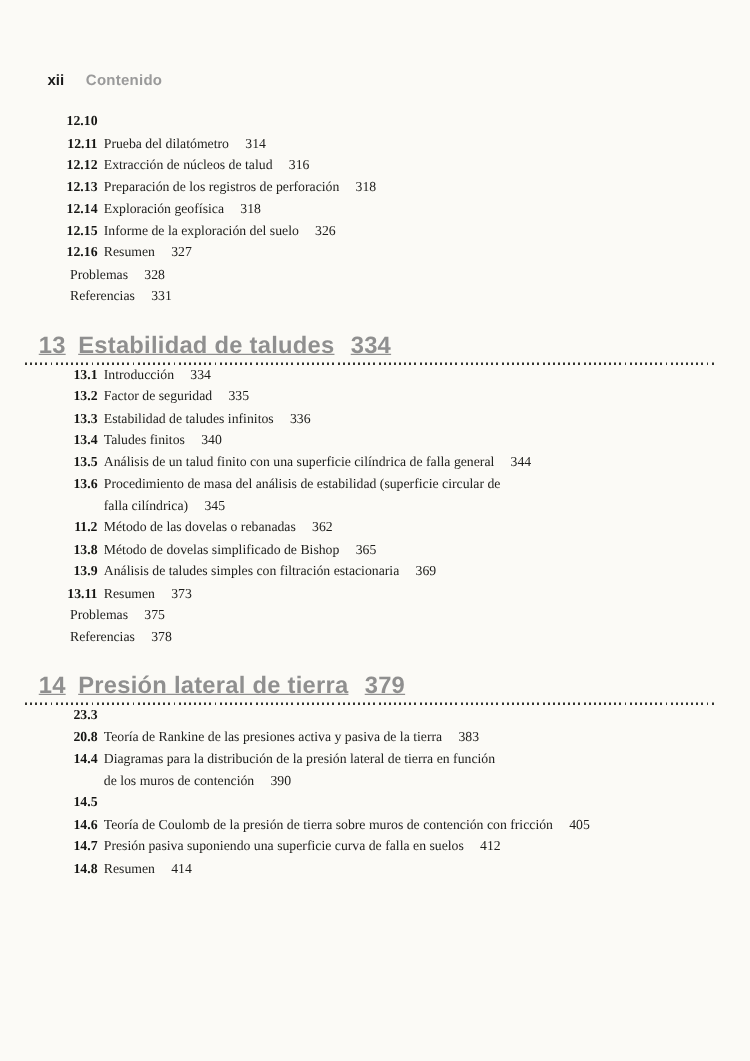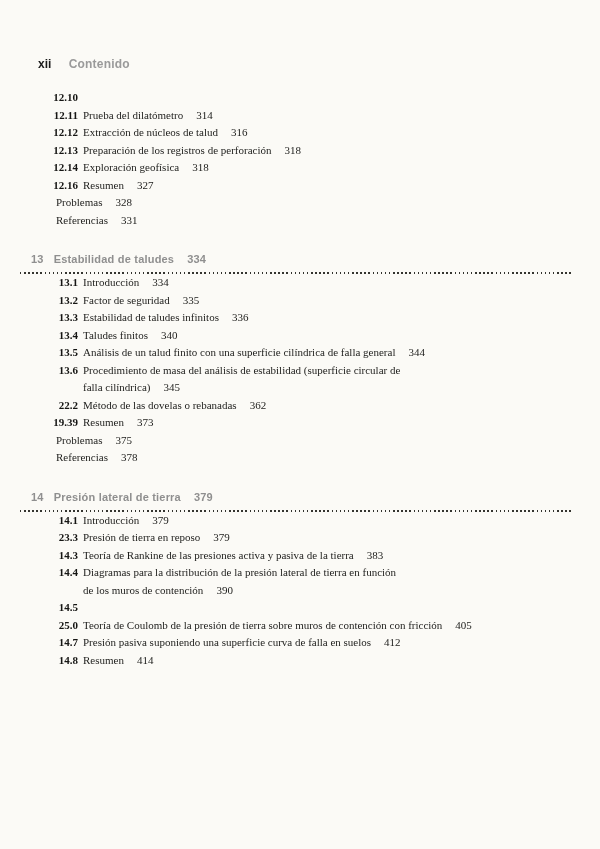--- a/index.html
+++ b/index.html
@@ -31,26 +31,27 @@
   }
   .page-folio{color:#1a1a1a;}
   .page-title{color:var(--header-title);margin-left:14px;letter-spacing:0.2px;}
 
   .toc-section{display:block;}
   .toc-section:first-of-type .entry-list{margin-top:17px;}
 
   .chapter-heading{
     font-family:"Liberation Sans",sans-serif;
     font-weight:bold;
-    font-size:11px;
+    font-size:19px;
     line-height:20px;
     color:var(--heading);
     margin:20px 0 0 1px;
     letter-spacing:0.2px;
     white-space:nowrap;
+    text-decoration:underline;
   }
   .chapter-number{margin-right:10px;}
   .chapter-page{margin-left:13px;}
 
   .dotted-rule{
     height:2px;
     width:552px;
     margin:3px 0 0 -10px;
     background-image:repeating-linear-gradient(to right,var(--dots) 0 1.5px,transparent 1.5px 4.1px);
   }
@@ -98,20 +99,24 @@
           </div>
           <div class="toc-row">
             <span class="toc-entry-number">12.13</span>
             <div class="toc-entry-label"><span class="toc-entry-text">Preparación de los registros de perforación</span><span class="toc-entry-page">318</span></div>
           </div>
           <div class="toc-row">
             <span class="toc-entry-number">12.14</span>
             <div class="toc-entry-label"><span class="toc-entry-text">Exploración geofísica</span><span class="toc-entry-page">318</span></div>
           </div>
           <div class="toc-row">
+            <span class="toc-entry-number">12.15</span>
+            <div class="toc-entry-label"><span class="toc-entry-text">Informe de la exploración del suelo</span><span class="toc-entry-page">326</span></div>
+          </div>
+          <div class="toc-row">
             <span class="toc-entry-number">12.16</span>
             <div class="toc-entry-label"><span class="toc-entry-text">Resumen</span><span class="toc-entry-page">327</span></div>
           </div>
           <span class="toc-row no-num">
             <div class="toc-entry-label"><span class="toc-entry-text">Problemas</span><span class="toc-entry-page">328</span></div>
           </span>
           <span class="toc-row no-num">
             <div class="toc-entry-label"><span class="toc-entry-text">Referencias</span><span class="toc-entry-page">331</span></div>
           </span>
         </div>
@@ -138,60 +143,63 @@
           </div>
           <div class="toc-row">
             <span class="toc-entry-number">13.5</span>
             <div class="toc-entry-label"><span class="toc-entry-text">Análisis de un talud finito con una superficie cilíndrica de falla general</span><span class="toc-entry-page">344</span></div>
           </div>
           <div class="toc-row">
             <span class="toc-entry-number">13.6</span>
             <div class="toc-entry-label"><span class="toc-entry-text">Procedimiento de masa del análisis de estabilidad (superficie circular de</span><div class="toc-entry-cont"><span class="toc-entry-text">falla cilíndrica)</span><span class="toc-entry-page">345</span></div></div>
           </div>
           <div class="toc-row">
-            <span class="toc-entry-number">22.2</span>
+            <span class="toc-entry-number">11.2</span>
             <div class="toc-entry-label"><span class="toc-entry-text">Método de las dovelas o rebanadas</span><span class="toc-entry-page">362</span></div>
           </div>
           <div class="toc-row">
-            <span class="toc-entry-number">19.39</span>
+            <span class="toc-entry-number">13.8</span>
+            <div class="toc-entry-label"><span class="toc-entry-text">Método de dovelas simplificado de Bishop</span><span class="toc-entry-page">365</span></div>
+          </div>
+          <div class="toc-row">
+            <span class="toc-entry-number">13.9</span>
+            <div class="toc-entry-label"><span class="toc-entry-text">Análisis de taludes simples con filtración estacionaria</span><span class="toc-entry-page">369</span></div>
+          </div>
+          <div class="toc-row">
+            <span class="toc-entry-number">13.11</span>
             <div class="toc-entry-label"><span class="toc-entry-text">Resumen</span><span class="toc-entry-page">373</span></div>
           </div>
           <span class="toc-row no-num">
             <div class="toc-entry-label"><span class="toc-entry-text">Problemas</span><span class="toc-entry-page">375</span></div>
           </span>
           <span class="toc-row no-num">
             <div class="toc-entry-label"><span class="toc-entry-text">Referencias</span><span class="toc-entry-page">378</span></div>
           </span>
         </div>
       </section>
       <section class="toc-section">
         <div class="chapter-heading"><span class="chapter-number">14</span><span class="chapter-title">Presión lateral de tierra</span><span class="chapter-page">379</span></div>
         <div class="dotted-rule"></div>
         <div class="entry-list">
           <div class="toc-row">
-            <span class="toc-entry-number">14.1</span>
-            <div class="toc-entry-label"><span class="toc-entry-text">Introducción</span><span class="toc-entry-page">379</span></div>
-          </div>
-          <div class="toc-row">
             <span class="toc-entry-number">23.3</span>
-            <div class="toc-entry-label"><span class="toc-entry-text">Presión de tierra en reposo</span><span class="toc-entry-page">379</span></div>
-          </div>
-          <div class="toc-row">
-            <span class="toc-entry-number">14.3</span>
+          </div>
+          <div class="toc-row">
+            <span class="toc-entry-number">20.8</span>
             <div class="toc-entry-label"><span class="toc-entry-text">Teoría de Rankine de las presiones activa y pasiva de la tierra</span><span class="toc-entry-page">383</span></div>
           </div>
           <div class="toc-row">
             <span class="toc-entry-number">14.4</span>
             <div class="toc-entry-label"><span class="toc-entry-text">Diagramas para la distribución de la presión lateral de tierra en función</span><div class="toc-entry-cont"><span class="toc-entry-text">de los muros de contención</span><span class="toc-entry-page">390</span></div></div>
           </div>
           <div class="toc-row">
             <span class="toc-entry-number">14.5</span>
           </div>
           <div class="toc-row">
-            <span class="toc-entry-number">25.0</span>
+            <span class="toc-entry-number">14.6</span>
             <div class="toc-entry-label"><span class="toc-entry-text">Teoría de Coulomb de la presión de tierra sobre muros de contención con fricción</span><span class="toc-entry-page">405</span></div>
           </div>
           <div class="toc-row">
             <span class="toc-entry-number">14.7</span>
             <div class="toc-entry-label"><span class="toc-entry-text">Presión pasiva suponiendo una superficie curva de falla en suelos</span><span class="toc-entry-page">412</span></div>
           </div>
           <div class="toc-row">
             <span class="toc-entry-number">14.8</span>
             <div class="toc-entry-label"><span class="toc-entry-text">Resumen</span><span class="toc-entry-page">414</span></div>
           </div>

